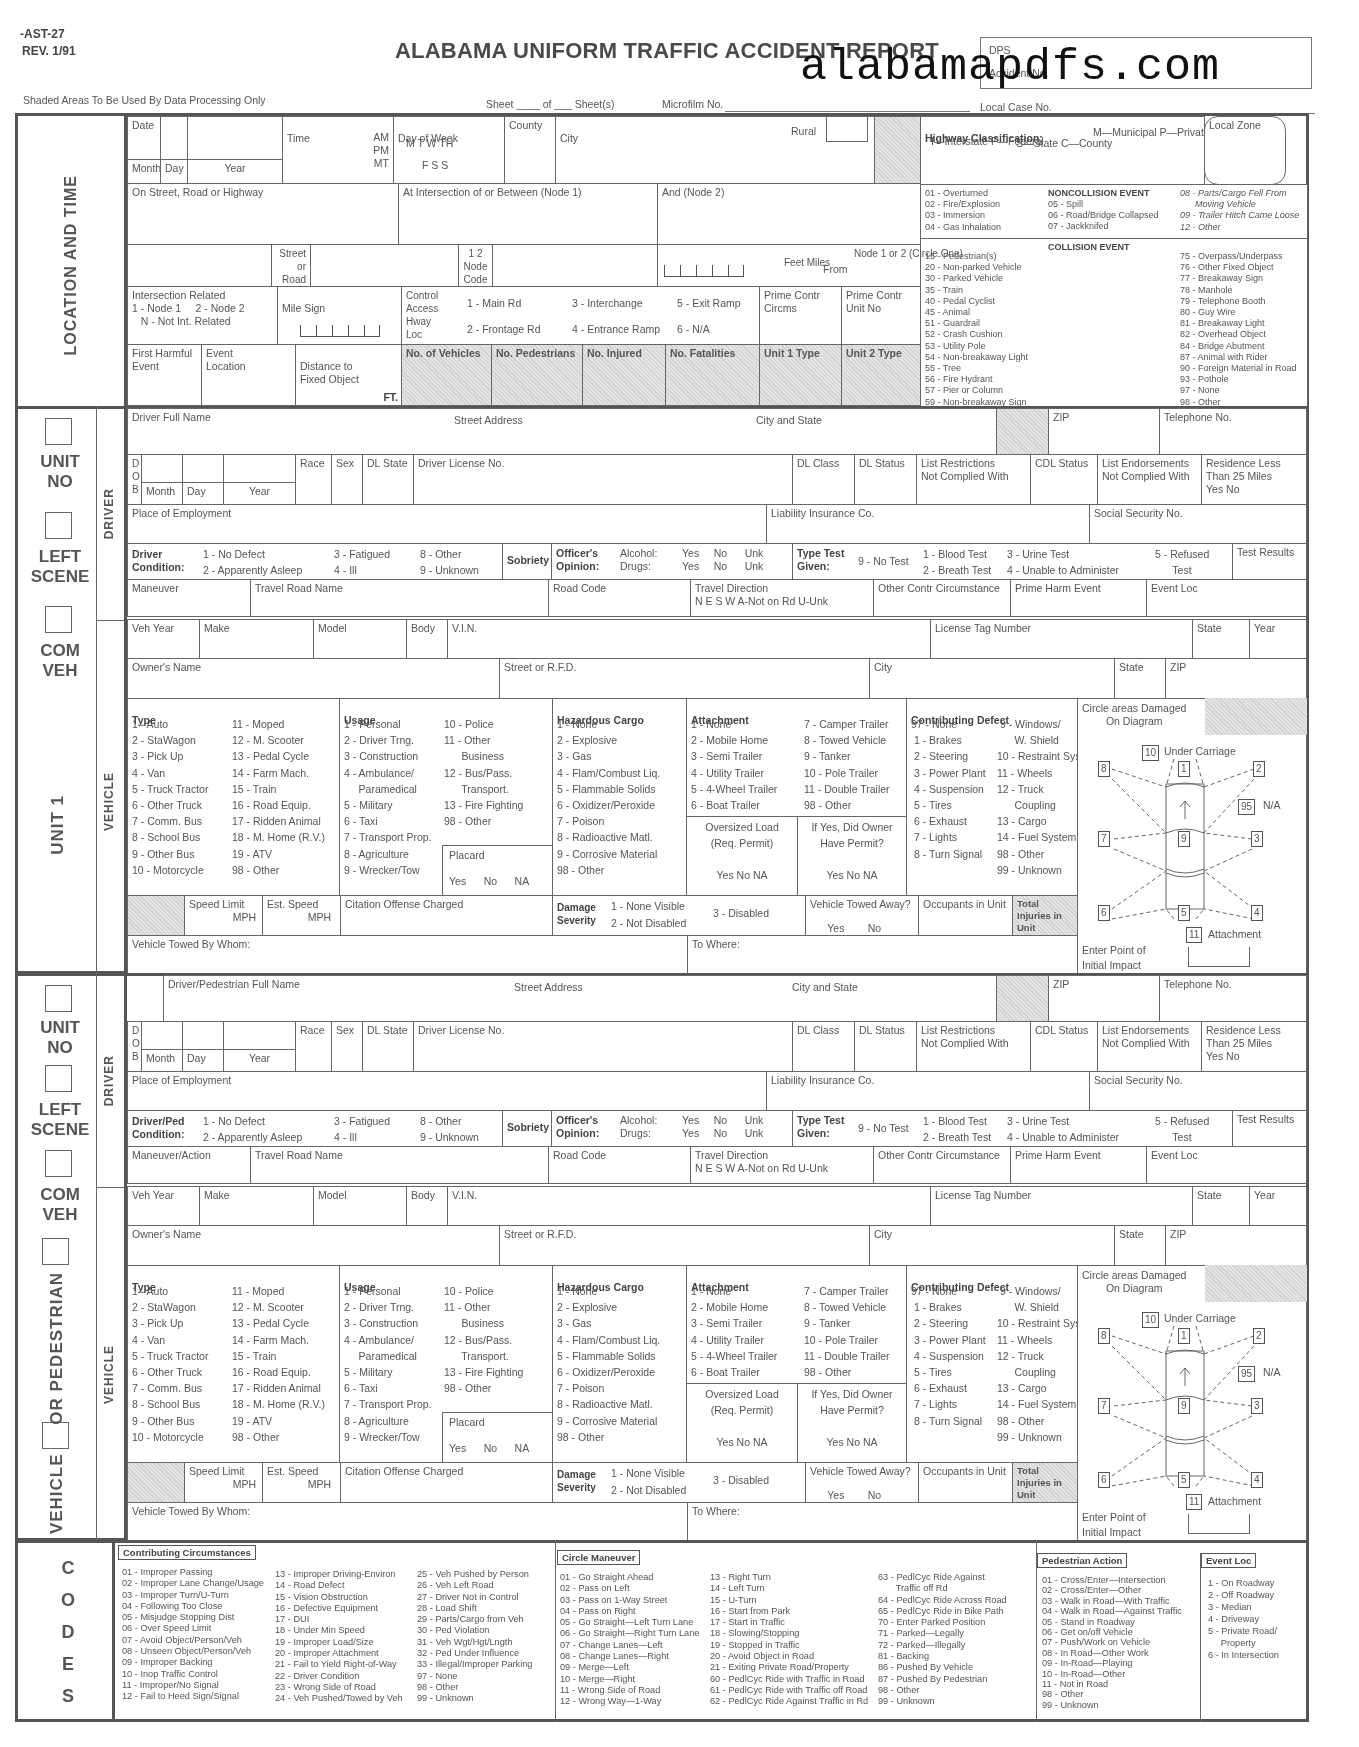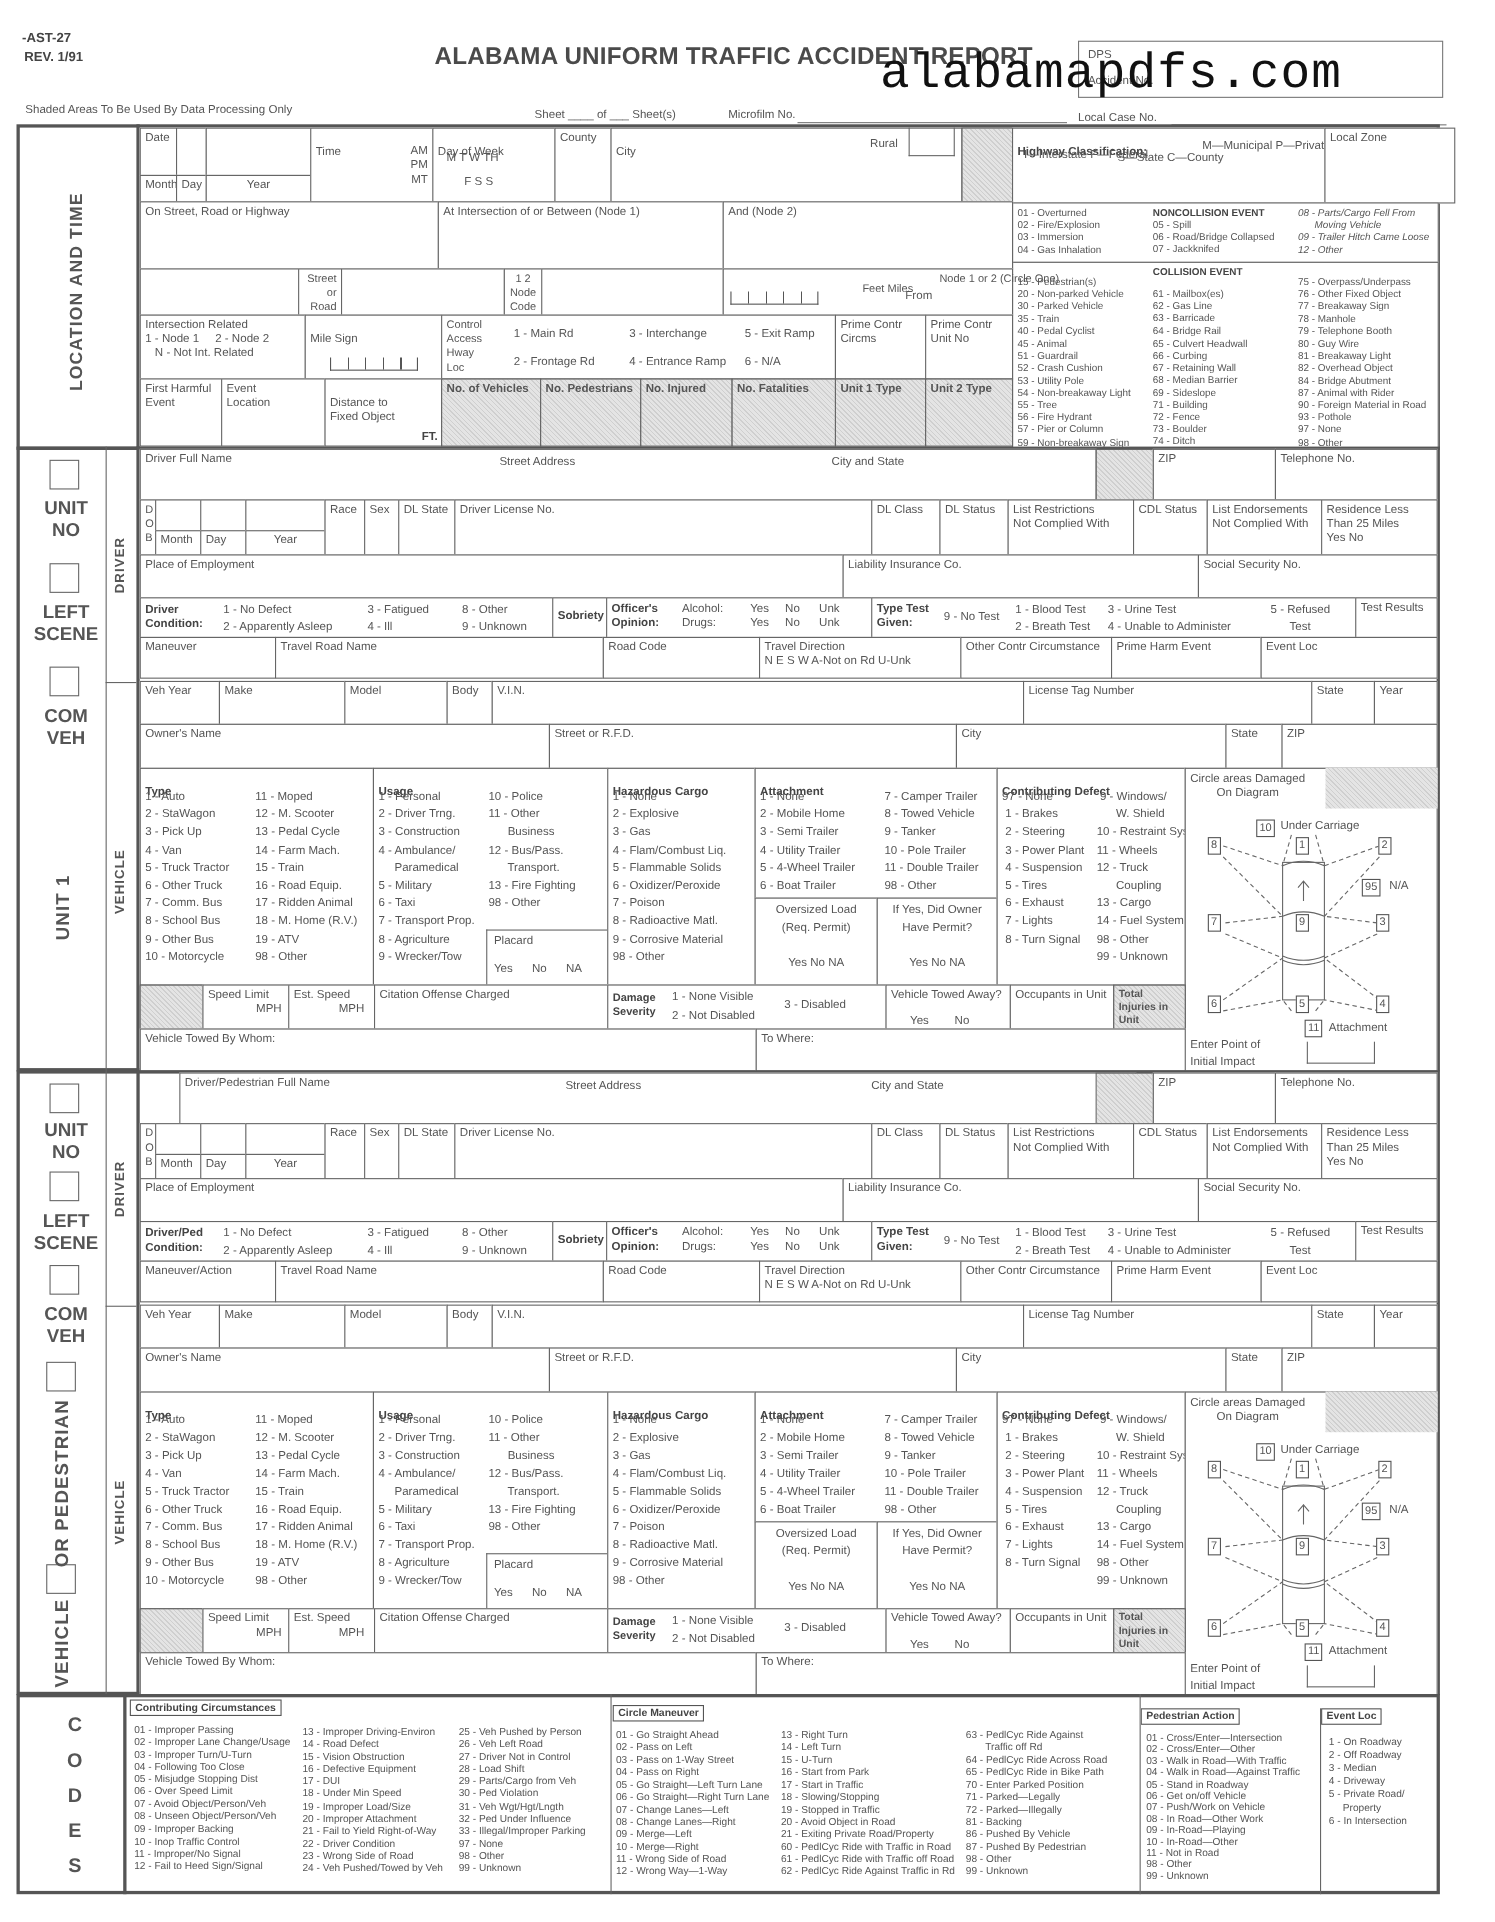--- a/index.html
+++ b/index.html
@@ -70,21 +70,21 @@
 <div class="cell" style="left:920px;top:116px;width:285px;height:69px;">
   <div class="b">Highway Classification:</div>
   <div class="lbl" style="left:10px;top:16px;line-height:16px;">I—Interstate
 F—Federal</div>
   <div class="lbl" style="left:95px;top:18px;line-height:16px;">S—State
 C—County</div>
   <div class="lbl" style="left:172px;top:7px;line-height:16px;">M—Municipal
 P—Private Prop.
 O—Other</div>
 </div>
-<div class="cell" style="left:1204px;top:116px;width:119px;height:69px;"><span>Local Zone</span></div>
+<div class="cell" style="left:1204px;top:116px;width:82px;height:69px;border-radius:14px;"><span>Local Zone</span></div>
 
 <div class="cell small" style="left:920px;top:184px;width:388px;height:55px;">
   <div class="abs small" style="left:4px;top:3px;white-space:pre;">01 - Overturned
 02 - Fire/Explosion
 03 - Immersion
 04 - Gas Inhalation</div>
   <div class="abs b small" style="left:127px;top:3px;">NONCOLLISION EVENT</div>
   <div class="abs small" style="left:127px;top:14px;white-space:pre;">05 - Spill
 06 - Road/Bridge Collapsed
 07 - Jackknifed</div>
@@ -102,33 +102,20 @@
 40 - Pedal Cyclist
 45 - Animal
 51 - Guardrail
 52 - Crash Cushion
 53 - Utility Pole
 54 - Non-breakaway Light
 55 - Tree
 56 - Fire Hydrant
 57 - Pier or Column
 59 - Non-breakaway Sign</div>
-  <div class="abs small" style="left:127px;top:23px;white-space:pre;">61 - Mailbox(es)
-62 - Gas Line
-63 - Barricade
-64 - Bridge Rail
-65 - Culvert Headwall
-66 - Curbing
-67 - Retaining Wall
-68 - Median Barrier
-69 - Sideslope
-71 - Building
-72 - Fence
-73 - Boulder
-74 - Ditch</div>
   <div class="abs small" style="left:259px;top:12px;white-space:pre;">75 - Overpass/Underpass
 76 - Other Fixed Object
 77 - Breakaway Sign
 78 - Manhole
 79 - Telephone Booth
 80 - Guy Wire
 81 - Breakaway Light
 82 - Overhead Object
 84 - Bridge Abutment
 87 - Animal with Rider

